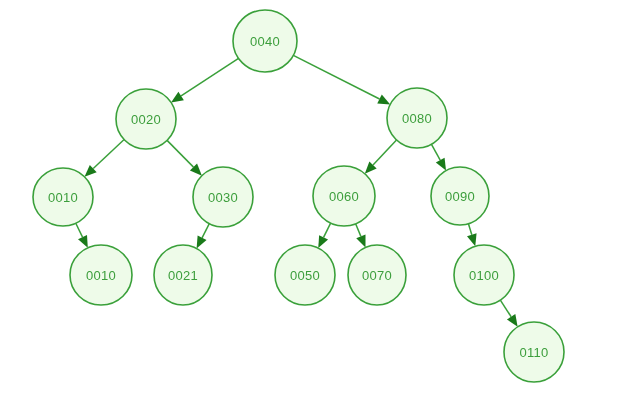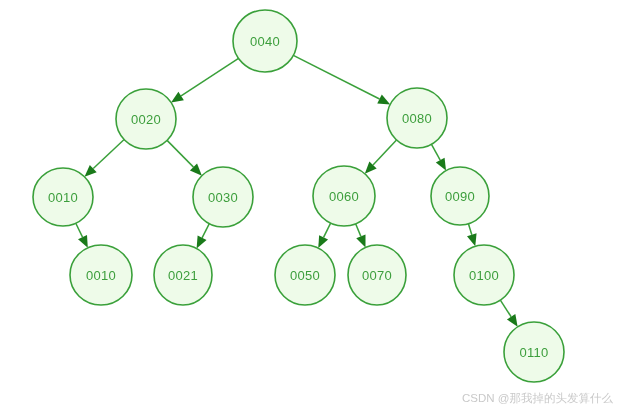--- a/index.html
+++ b/index.html
@@ -135,14 +135,13 @@
         <g>
           <ellipse cx="484" cy="275" rx="30" ry="30" class="node-ellipse"></ellipse>
           <text x="484" y="275.5" class="node-label">0100</text>
         </g>
         <g>
           <ellipse cx="534" cy="352" rx="30" ry="30" class="node-ellipse"></ellipse>
           <text x="534" y="352.5" class="node-label">0110</text>
         </g>
       </g>
   </svg>
-  <div class="watermark">CSDN @那我掉的头发算什么</div>
 </div>
 
 </body></html>

